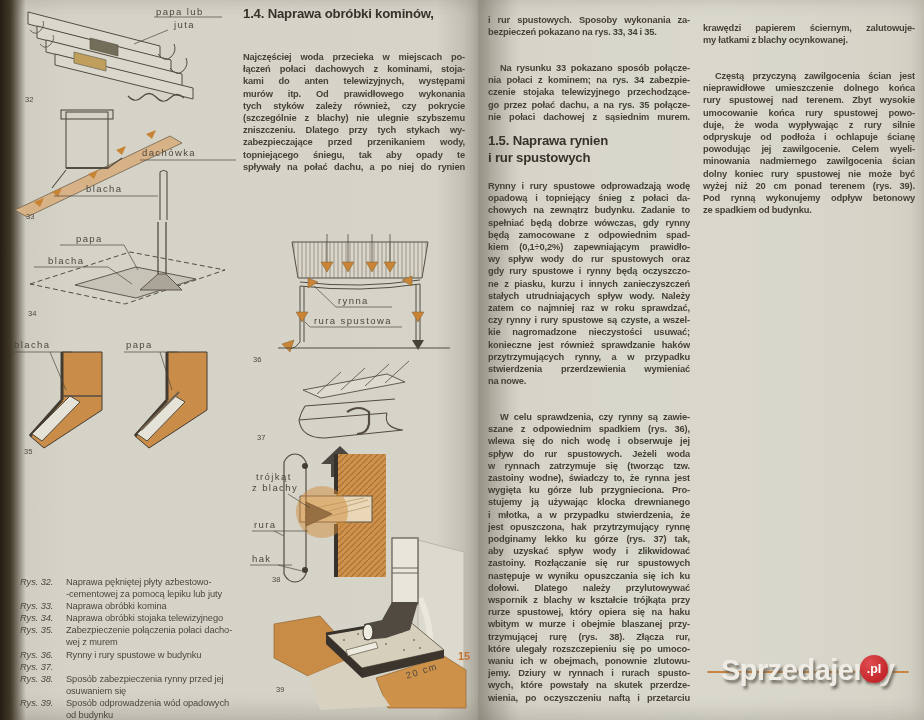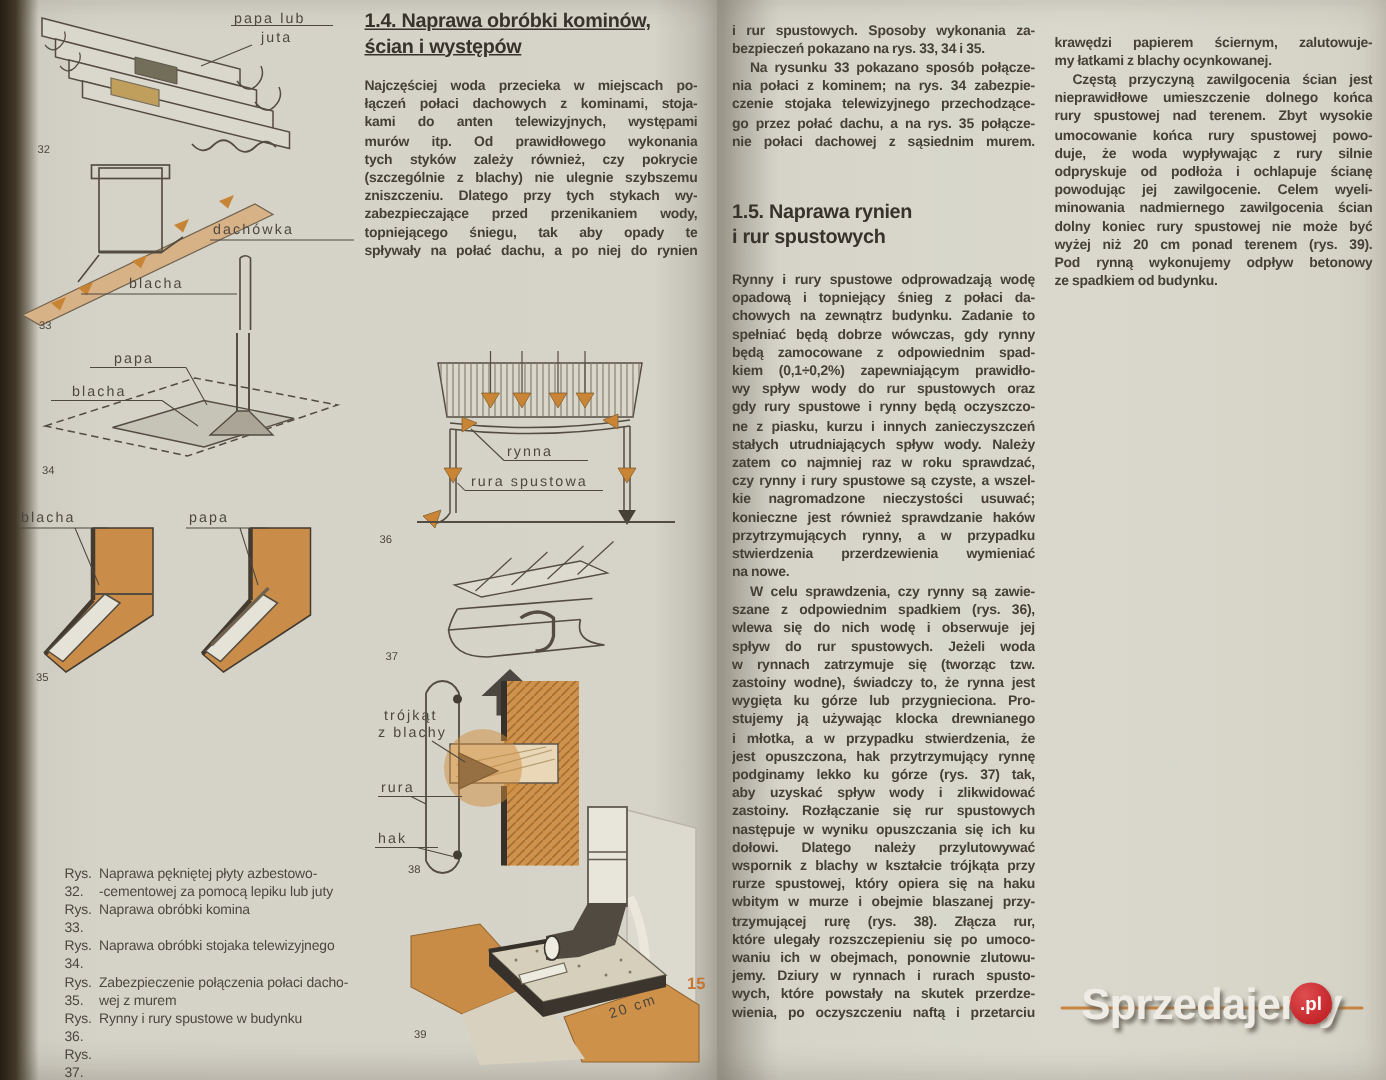--- a/index.html
+++ b/index.html
@@ -27,29 +27,29 @@
   .edge-dark{
     position:absolute;top:0;left:0;width:26px;height:720px;
     background:linear-gradient(90deg,#1c150b 0,#3a3122 40%,rgba(60,50,35,0) 100%);
   }
 
   
   .col{position:absolute;color:#3e3a31;}
   .para{font-size:9.3px;line-height:12.2px;letter-spacing:-0.15px;word-spacing:-0.3px;font-weight:bold;}
   .para .ln{text-align:justify;text-align-last:justify;white-space:nowrap;overflow:hidden;}
   .para .ln-last{text-align-last:left;}
-  .para.indent .ln:first-child{text-indent:12px;}
+  .para.indent .ln:first-child{text-indent:12px;margin-top:23px;}
   .heading-block{font-weight:bold;font-size:13.2px;line-height:16.5px;color:#2f2b24;letter-spacing:-0.2px;}
   .heading-block .ln{text-align:left;white-space:nowrap;}
   .abs{position:absolute;}
 
   
   .captions{position:absolute;left:20px;top:576px;width:268px;font-size:9.3px;line-height:12.1px;color:#45413a;letter-spacing:-0.1px;}
   .cap-row{display:grid;grid-template-columns:46px 1fr;}
-  .cap-tag{padding-left:23px;}
+  .cap-tag{font-style:italic;}
   .cap-lines .ln{text-align:left;white-space:nowrap;}
 
   
   svg.fig{position:absolute;overflow:visible;}
   svg.fig text{font-family:"Liberation Sans",sans-serif;fill:#47423a;}
   .fig-label{font-size:9.5px;letter-spacing:1.4px;}
   .fig-num{font-size:7.5px;letter-spacing:0;fill:#5c564b;}
 
   .page-number{
     position:absolute;left:458px;top:650px;font-size:11px;font-weight:bold;color:#c4702b;
@@ -146,23 +146,22 @@
     <polygon points="157,14 197,14 197,72 139,110 125,98 157,62" fill="#c98b44" stroke="#3c332a" stroke-width="1"></polygon>
     <path d="M157,14 L157,62 M157,62 L125,98" stroke="#3c332a" stroke-width="3" fill="none"></path>
     <polygon points="127,96 165,58 175,64 137,103" fill="#e6e4da" stroke="#4d463c" stroke-width="1"></polygon>
     <path d="M131,92 L169,54" stroke="#6a5d4a" stroke-width="2.2"></path>
     <text class="fig-label" x="116" y="10">papa</text>
     <path d="M114,14 L168,14 M150,14 L162,52" stroke="#47423a" stroke-width=".7" fill="none"></path>
     <text class="fig-num" x="14" y="116">35</text>
   </svg>
 
   <div class="col" style="left:243px;top:0;width:222px;">
-    <div class="abs heading-block" style="top:6px;width:222px;text-decoration:underline;">
+    <div class="abs heading-block" style="top:6px;width:222px;">
         <div class="ln">1.4.  Naprawa obróbki kominów,</div>
-        <div class="ln ln-last">ścian i występów</div>
       </div>
     <div class="abs para" style="top:51px;width:222px;">
         <div class="ln">Najczęściej woda przecieka w miejscach po-</div>
         <div class="ln">łączeń połaci dachowych z kominami, stoja-</div>
         <div class="ln">kami do anten telewizyjnych, występami</div>
         <div class="ln">murów itp. Od prawidłowego wykonania</div>
         <div class="ln">tych styków zależy również, czy pokrycie</div>
         <div class="ln">(szczególnie z blachy) nie ulegnie szybszemu</div>
         <div class="ln">zniszczeniu. Dlatego przy tych stykach wy-</div>
         <div class="ln">zabezpieczające przed przenikaniem wody,</div>

